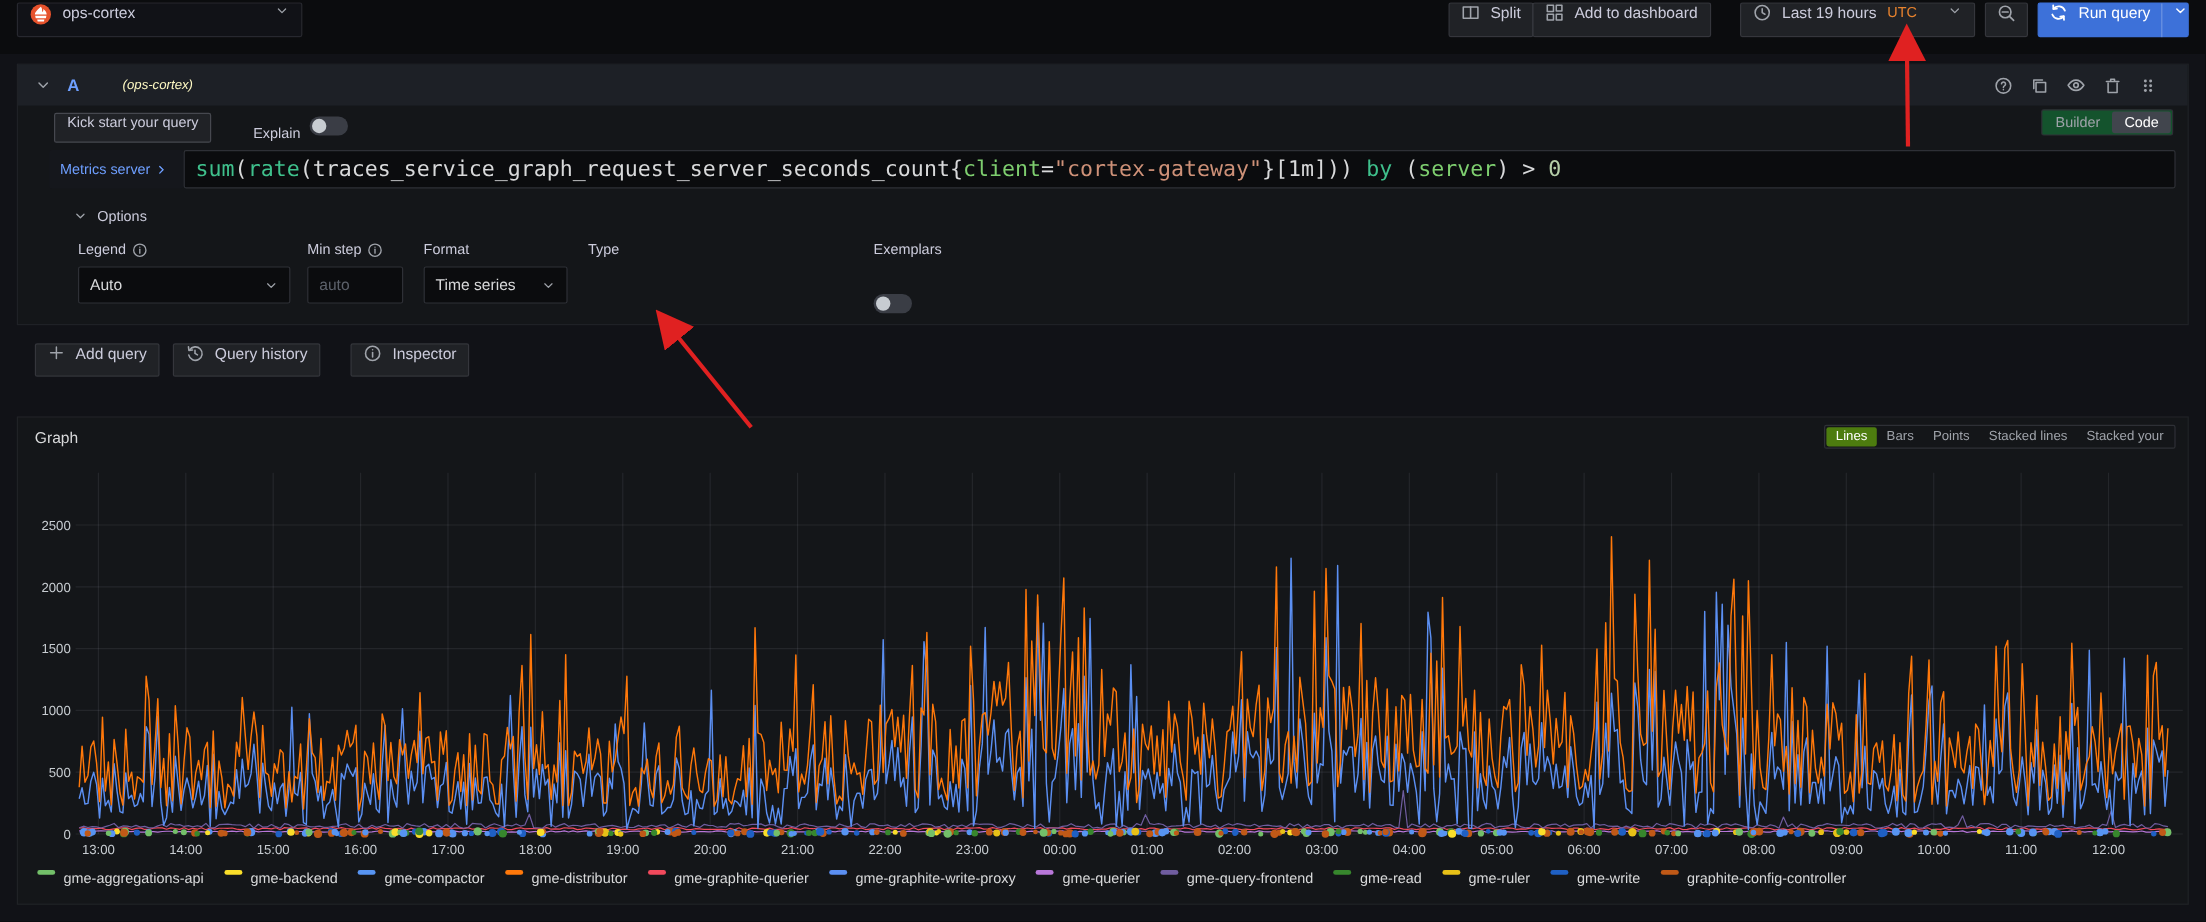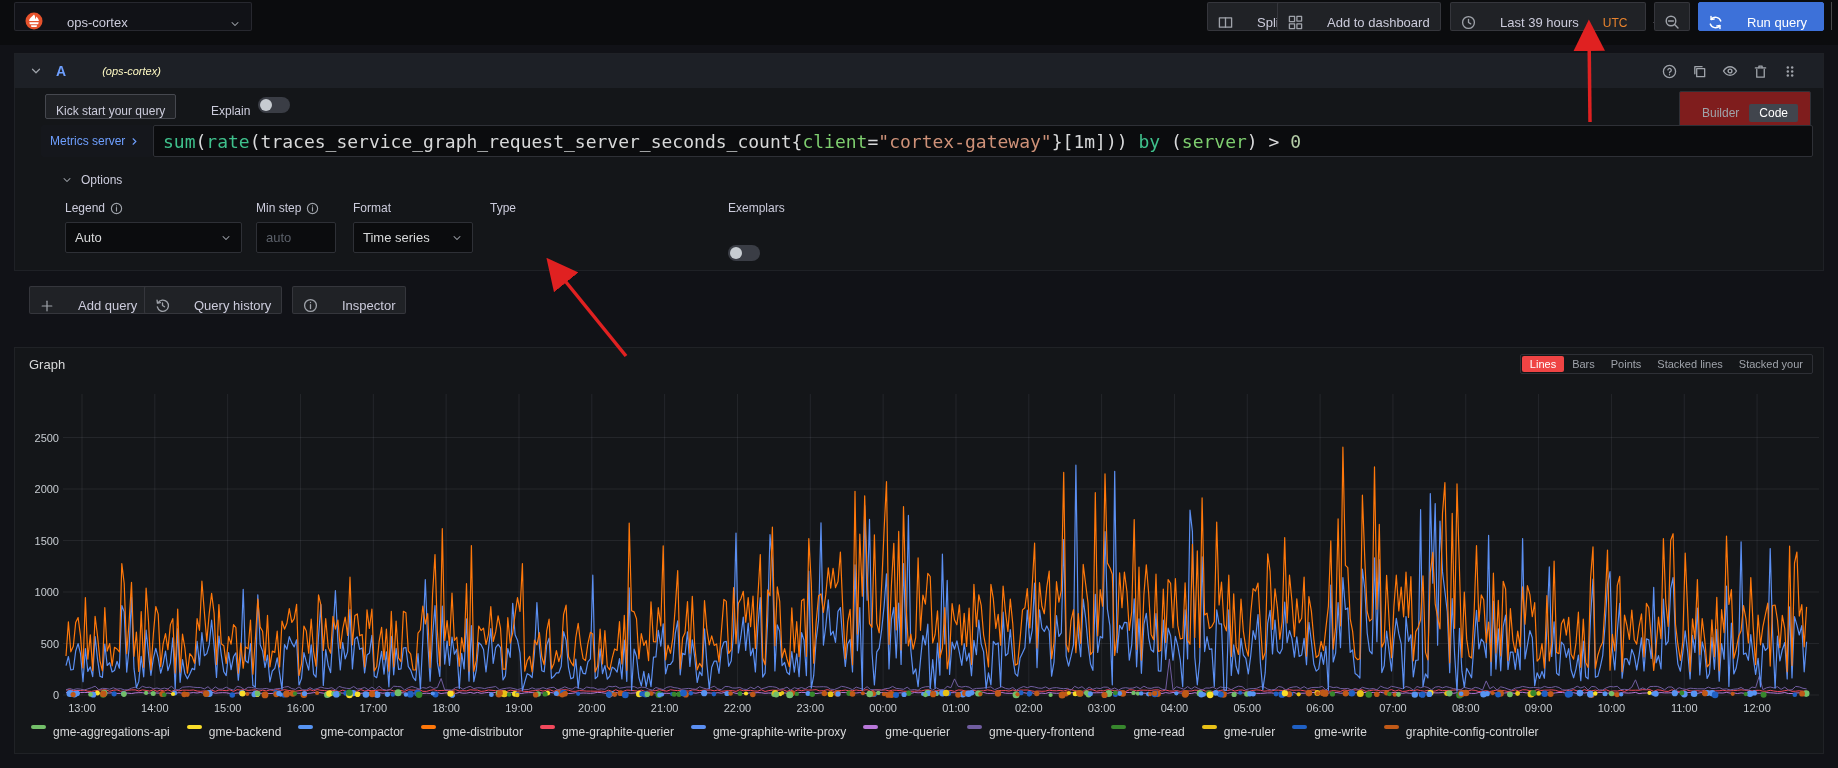--- a/index.html
+++ b/index.html
@@ -1,53 +1,53 @@
 <!DOCTYPE html>
 <html><head>
 <meta charset="utf-8">
 <style>
   *{margin:0;padding:0;box-sizing:border-box}
   html,body{background:#0b0c0e;font-family:"Liberation Sans",sans-serif;color:#d8d9da}
   #app{position:relative;width:1838px;height:768px;background:#111217;overflow:hidden}
   .abs{position:absolute}
   .topbar{position:absolute;top:0;left:0;width:100%;height:45px;background:#0b0c0e}
-  .btn{display:flex;align-items:flex-end;gap:24px;background:#202226;border:1px solid rgba(204,204,220,0.12);
+  .btn{display:flex;align-items:flex-start;gap:9px;background:#202226;border:1px solid rgba(204,204,220,0.12);
        border-radius:2px;color:#ccccdc;font-size:13px;padding:0 10px;height:29px;white-space:nowrap;cursor:pointer}
   .btn svg{flex:0 0 auto}
   .primary{background:#3d71d9;border-color:#3d71d9;color:#fff}
   .icon-stroke{stroke:#9fa3aa;fill:none;stroke-width:1.4;stroke-linecap:round;stroke-linejoin:round}
   .icon-white{stroke:#fff;fill:none;stroke-width:1.6;stroke-linecap:round;stroke-linejoin:round}
   .card{position:absolute;left:14px;top:53px;width:1810px;height:218px;background:#141619;border:1px solid #1f2126}
   .strip{position:absolute;left:0;top:0;width:100%;height:34px;background:#1d2026;display:flex;align-items:center}
   .refid{color:#6e9fff;font-size:14px;font-weight:bold}
   .dshint{color:#fef9c3;font-style:italic;font-size:11px}
   .hicons{position:absolute;right:26px;top:0;height:34px;display:flex;align-items:center;gap:15px}
-  .outbtn{display:inline-flex;align-items:flex-end;background:#202226;border:1px solid #46484f;border-radius:2px;
+  .outbtn{display:inline-flex;align-items:flex-start;background:#202226;border:1px solid #46484f;border-radius:2px;
           color:#ccccdc;font-size:12px;padding:0 10px;height:25px;cursor:pointer}
-  .seg{display:flex;align-items:flex-end;background:#7f1d1d;border:1px solid #2e3036;border-radius:2px;padding:12px}
+  .seg{display:flex;align-items:flex-end;background:#14532d;border:1px solid #2e3036;border-radius:2px;padding:1px}
   .seg .chip{padding:2px 10px;font-size:12px;color:#9fa3aa;border-radius:2px;cursor:pointer;white-space:nowrap}
   .seg .chip.on{background:#41454d;color:#fff}
   .toggle{width:32px;height:16px;border-radius:9px;background:#3a3d45;position:relative;cursor:pointer}
   .toggle::after{content:"";position:absolute;left:2px;top:2px;width:12px;height:12px;border-radius:50%;background:#c7ccd1}
   .field{background:#0b0c0e;border:1px solid #2e3036;border-radius:2px;height:31px;display:flex;align-items:center;
          font-size:13px;color:#d8d9da;padding:0 9px}
   .field .grow{flex:1}
   .lbl{font-size:12px;color:#ccccdc;display:flex;align-items:center;gap:5px}
   .code{font-family:"DejaVu Sans Mono","Liberation Mono",monospace;font-size:18px;white-space:pre}
   .tok-fn,.tok-kw{color:#3fc08c}.tok-m,.tok-p,.tok-dur{color:#d8d9da}.tok-lbl{color:#7ece6f}
   .tok-str{color:#ce9178}.tok-num{color:#b5cea8}
   input.mini{background:#0b0c0e;border:1px solid #2e3036;border-radius:2px;height:31px;width:100%;
              color:#d8d9da;font-size:13px;padding:0 9px;font-family:"Liberation Sans",sans-serif}
   input.mini::placeholder{color:#5c616a}
   .panel{position:absolute;left:14px;top:347px;width:1810px;height:407px;background:#141619;border:1px solid #202226}
   .panel-title{position:absolute;left:14px;top:9px;font-size:13px;color:#d8d9da}
   .viewseg{position:absolute;right:10px;top:6px;display:flex;align-items:center;background:#141619;
            border:1px solid #2e3036;border-radius:2px;padding:1px}
   .viewseg .chip{padding:2px 8px;font-size:11px;color:#9fa3aa;border-radius:2px;cursor:pointer;white-space:nowrap}
-  .viewseg .chip.on{background:#ef4444;color:#fff}
+  .viewseg .chip.on{background:#4d7c0f;color:#fff}
   #chart-legend{position:absolute;left:16px;top:377px;right:8px;display:flex;align-items:center;gap:17px;
                 font-size:12px;color:#d8d9da;white-space:nowrap;overflow:hidden}
   .leg-item{display:flex;align-items:flex-start;gap:7px;cursor:pointer}
   .leg-mark{width:15px;height:4px;border-radius:2px;display:inline-block}
   .mb-chip{position:absolute;display:flex;align-items:center;gap:4px;background:#15171c;border-radius:2px;
            color:#6e9fff;font-size:12px;padding:0 9px;height:32px;cursor:pointer}
   text{font-family:"Liberation Sans",sans-serif}
 </style>
 </head>
 <body>
@@ -82,21 +82,21 @@
           <rect x="9.5" y="9.5" width="5" height="5"></rect>
       </svg>
       <span>Add to dashboard</span>
     </div>
 
     <div class="btn abs" style="left:1450px;top:2px;width:196px">
       <svg width="15" height="15" viewBox="0 0 16 16" class="icon-stroke">
         <circle cx="8" cy="8" r="6.3"></circle>
           <path d="M8 4.6V8l2.4 1.5"></path>
       </svg>
-      <span>Last 39 hours</span>
+      <span>Last 19 hours</span>
       <span style="color:#e8832e;font-size:12px">UTC</span>
       <svg width="12" height="12" viewBox="0 0 16 16" class="icon-stroke" style="margin-left:auto">
           <polyline points="4 6 8 10 12 6"></polyline>
         </svg>
     </div>
 
     <div class="btn abs" style="left:1654px;top:2px;width:36px;justify-content:center">
       <svg width="16" height="16" viewBox="0 0 16 16" class="icon-stroke">
         <circle cx="7" cy="7" r="4.8"></circle>
           <line x1="10.6" y1="10.6" x2="14" y2="14"></line>

